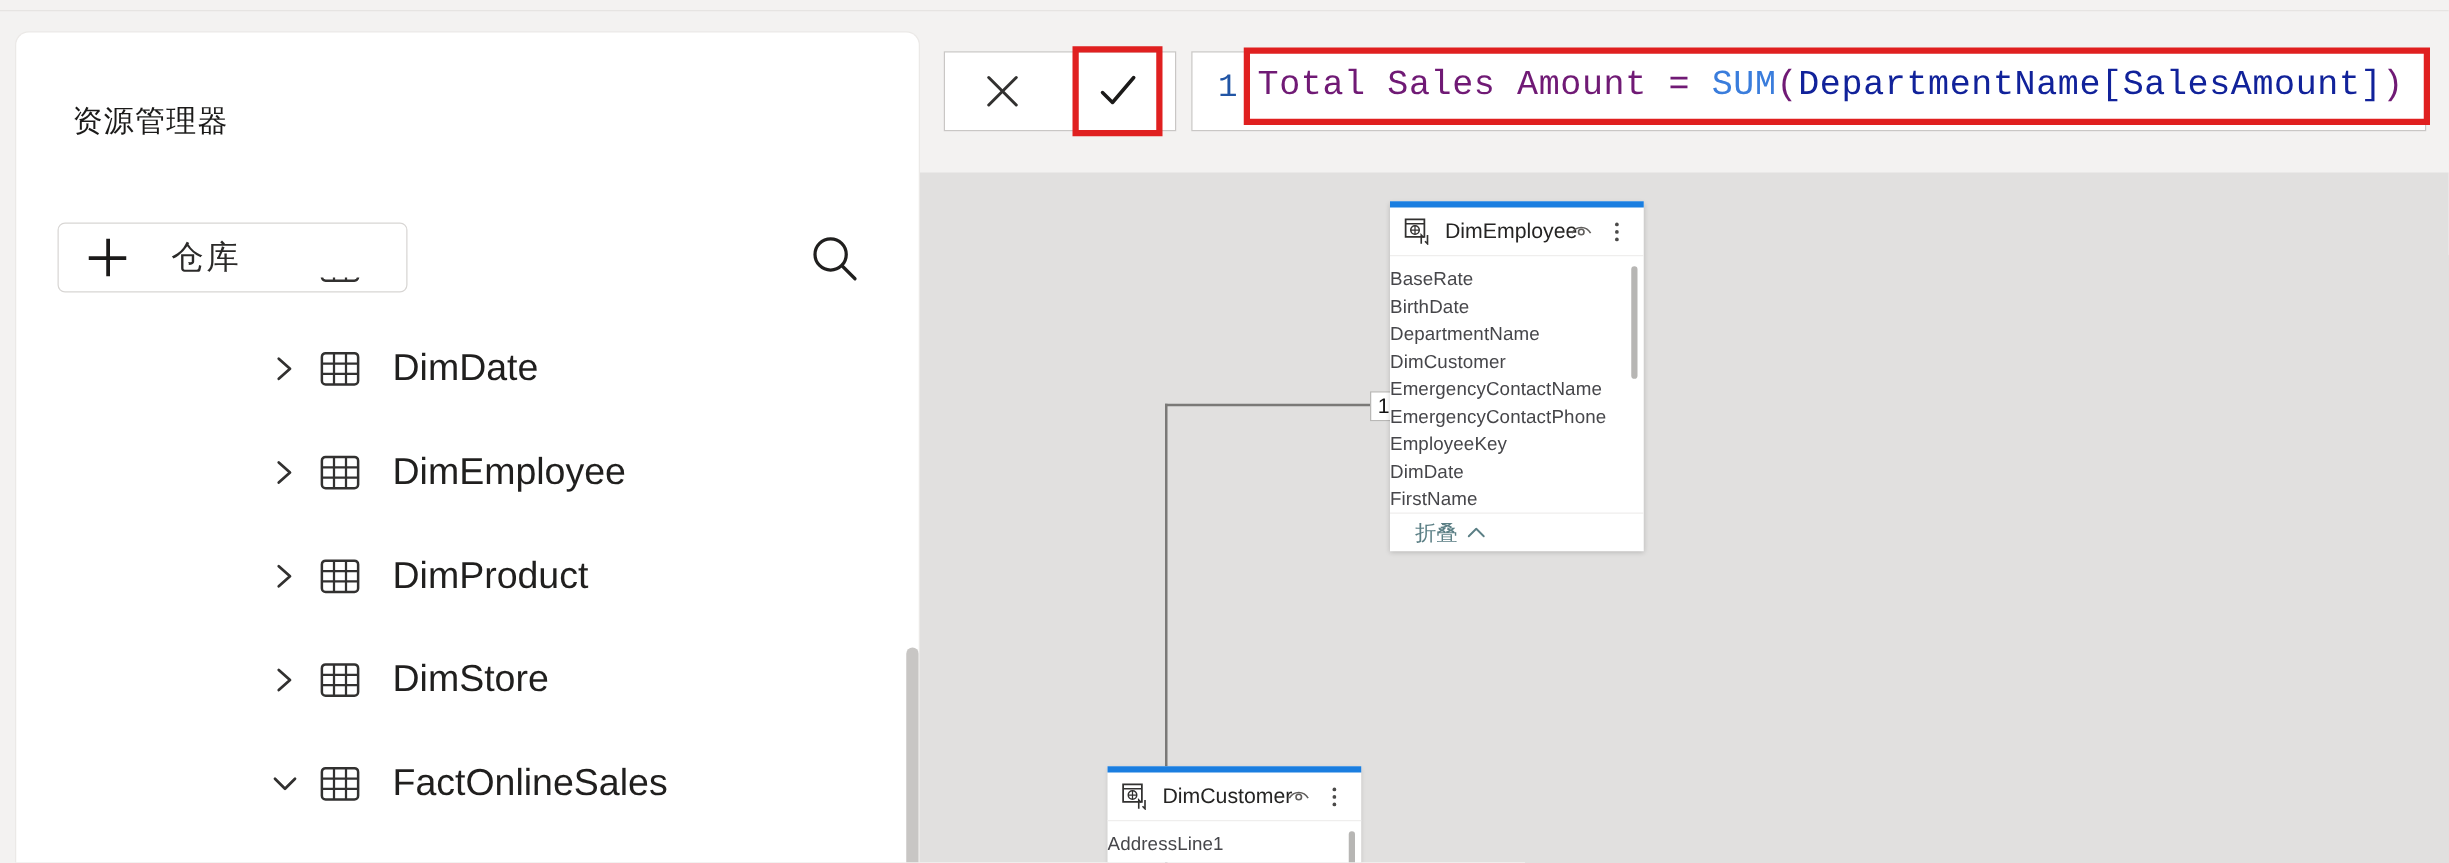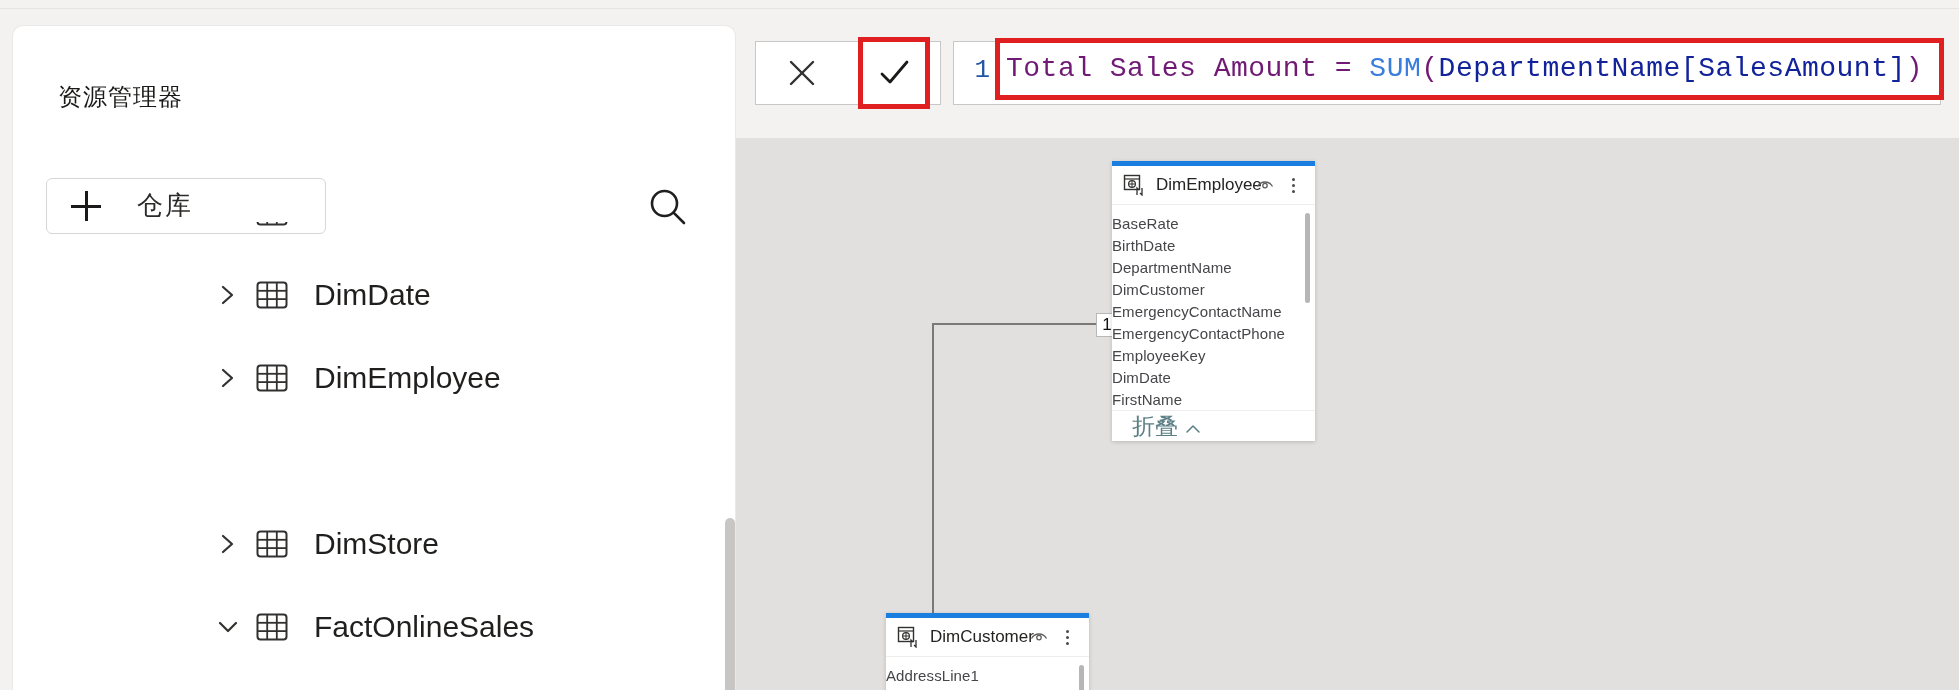--- a/index.html
+++ b/index.html
@@ -139,21 +139,21 @@
     font-size:15px;color:#46464a;height:22px;line-height:22px;
     white-space:nowrap;letter-spacing:.1px;
   }
   .card-vscroll{
     position:absolute;right:5px;width:5px;background:#b7b6b4;border-radius:3px;
   }
   .tcard-foot{
     border-top:1px solid #efeeed;height:30px;display:flex;align-items:center;
   }
   .collapse-link{
-    margin-left:20px;font-size:23px;color:#5b7f85;cursor:pointer;white-space:nowrap;
+    margin-left:20px;font-size:17px;color:#5b7f85;cursor:pointer;white-space:nowrap;
     display:flex;align-items:center;gap:7px;
   }
 </style>
 </head>
 <body>
 
 <div id="root">
 
   <div class="topstrip">
     <div class="hair"></div>
@@ -224,20 +224,37 @@
             <rect x="3.5" y="5.5" width="29" height="25" rx="3" ry="3" fill="none" stroke="#323130" stroke-width="2"></rect>
             <line x1="3.5" y1="13.8" x2="32.5" y2="13.8" stroke="#323130" stroke-width="1.8"></line>
             <line x1="3.5" y1="22.1" x2="32.5" y2="22.1" stroke="#323130" stroke-width="1.8"></line>
             <line x1="13.2" y1="5.5" x2="13.2" y2="30.5" stroke="#323130" stroke-width="1.8"></line>
             <line x1="22.8" y1="5.5" x2="22.8" y2="30.5" stroke="#323130" stroke-width="1.8"></line>
           </svg>
         </span>
         <span class="tw-label">DimEmployee</span>
       </div>
 
+      <div class="tree-row" style="top:197px">
+        <span class="tw-chev">
+          <svg width="20" height="30" viewBox="0 0 20 30">
+              <polyline points="5,7 14,15 5,23" fill="none" stroke="#323130" stroke-width="2.2" stroke-linecap="round" stroke-linejoin="round"></polyline>
+            </svg>
+        </span>
+        <span class="tw-tbl">
+          <svg width="36" height="36" viewBox="0 0 36 36">
+            <rect x="3.5" y="5.5" width="29" height="25" rx="3" ry="3" fill="none" stroke="#323130" stroke-width="2"></rect>
+            <line x1="3.5" y1="13.8" x2="32.5" y2="13.8" stroke="#323130" stroke-width="1.8"></line>
+            <line x1="3.5" y1="22.1" x2="32.5" y2="22.1" stroke="#323130" stroke-width="1.8"></line>
+            <line x1="13.2" y1="5.5" x2="13.2" y2="30.5" stroke="#323130" stroke-width="1.8"></line>
+            <line x1="22.8" y1="5.5" x2="22.8" y2="30.5" stroke="#323130" stroke-width="1.8"></line>
+          </svg>
+        </span>
+        <span class="tw-label">DimProduct</span>
+      </div>
 
       <div class="tree-row" style="top:363px">
         <span class="tw-chev">
           <svg width="24" height="30" viewBox="0 0 24 30">
               <polyline points="4,11 12,19 20,11" fill="none" stroke="#323130" stroke-width="2.2" stroke-linecap="round" stroke-linejoin="round"></polyline>
             </svg>
         </span>
         <span class="tw-tbl">
           <svg width="36" height="36" viewBox="0 0 36 36">
             <rect x="3.5" y="5.5" width="29" height="25" rx="3" ry="3" fill="none" stroke="#323130" stroke-width="2"></rect>

